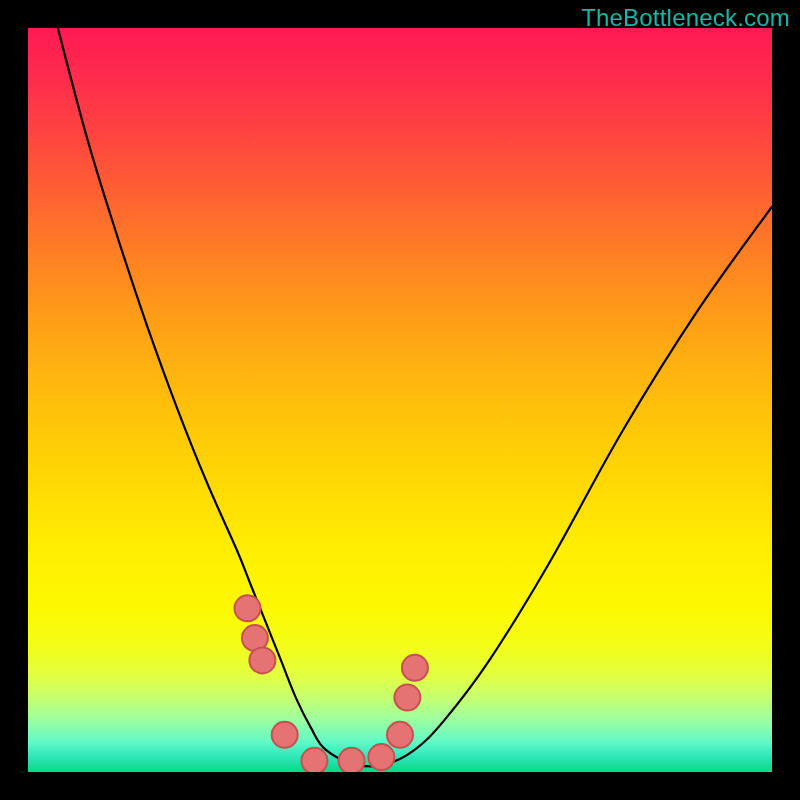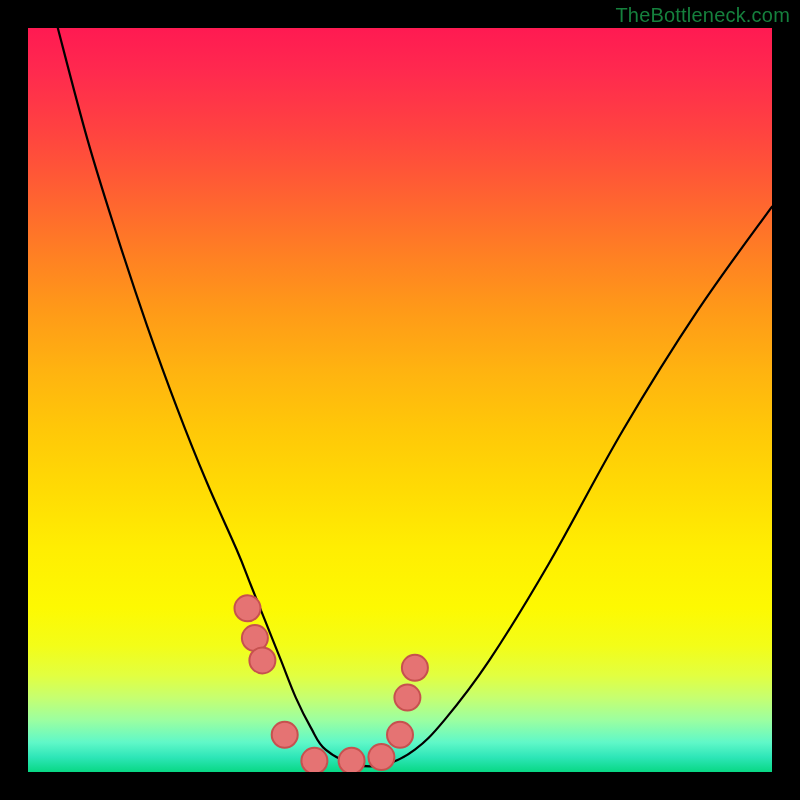--- a/index.html
+++ b/index.html
@@ -53,22 +53,22 @@
     position: absolute;
     inset: 0;
     width: 100%;
     height: 100%;
     pointer-events: none;
   }
   .watermark {
     position: absolute;
     top: 4px;
     right: 10px;
-    color: #15803d;
-    font-size: 20px;
+    color: #14b8a6;
+    font-size: 24px;
     letter-spacing: 0.2px;
   }
 </style>
 </head>
 <body>
 
 <div class="frame">
   <div class="plot">
     <div class="gradient"></div>
     <svg class="curve-svg" viewBox="0 0 744 744" preserveAspectRatio="none">

